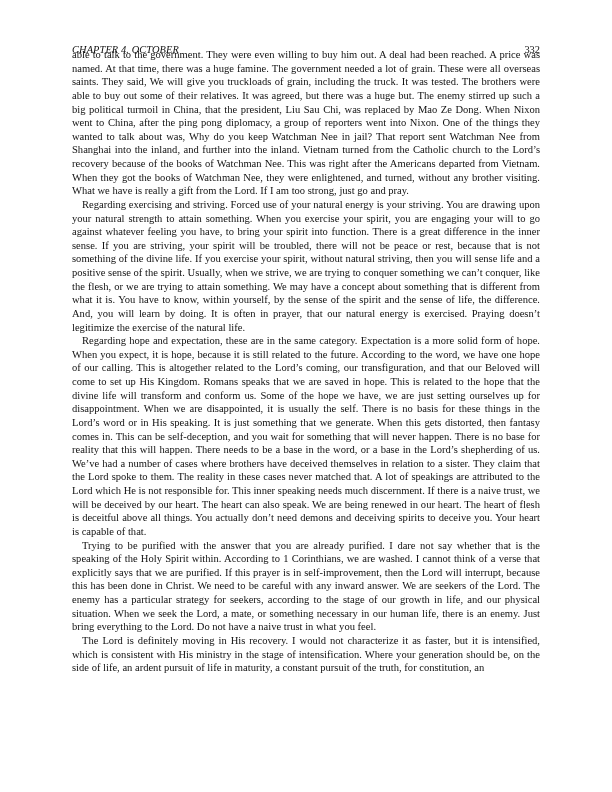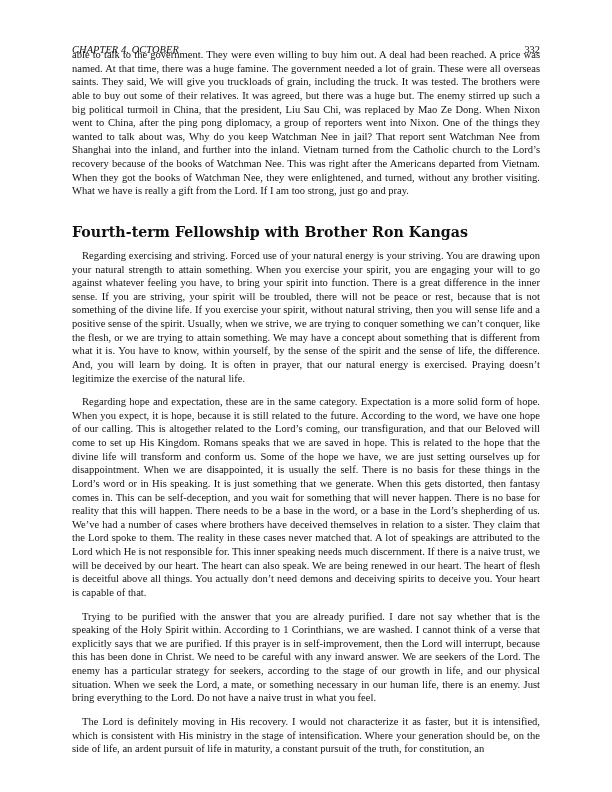--- a/index.html
+++ b/index.html
@@ -18,40 +18,39 @@
   .running-head .pageno { position: absolute; right: 0; top: 0; }
   .body {
     position: absolute; left: 0; top: 48px; width: 468px;
     font-family: "Liberation Serif", "DejaVu Serif", serif;
     font-size: 10.55px; line-height: 13.62px;
     text-align: justify; hyphens: none;
   }
   .body p { margin: 0; }
   .body p.cont { text-indent: 0; }
   .body p.ind { text-indent: 10px; }
-  .body p + p { margin-top: 10px; }
+  .body p + p { margin-top: 0; }
   .section-title {
     font-family: "DejaVu Serif", "Liberation Serif", serif;
     font-weight: bold; font-size: 14.2px; line-height: 18px;
     margin: 25px 0 8px 0; letter-spacing: 0.05px;
   }
   .body .section-title + p { margin-top: 7px; }
 </style>
 </head>
 <body>
 
 <div class="page">
   <div class="running-head">
     <span class="chapter">CHAPTER 4.  OCTOBER</span>
     <span class="pageno">332</span>
   </div>
 
   <div class="body">
     <p class="cont">able to talk to the government. They were even willing to buy him out. A deal had been reached. A price was named. At that time, there was a huge famine. The government needed a lot of grain. These were all overseas saints. They said, We will give you truckloads of grain, including the truck. It was tested. The brothers were able to buy out some of their relatives. It was agreed, but there was a huge but. The enemy stirred up such a big political turmoil in China, that the president, Liu Sau Chi, was replaced by Mao Ze Dong. When Nixon went to China, after the ping pong diplomacy, a group of reporters went into Nixon. One of the things they wanted to talk about was, Why do you keep Watchman Nee in jail? That report sent Watchman Nee from Shanghai into the inland, and further into the inland. Vietnam turned from the Catholic church to the Lord’s recovery because of the books of Watchman Nee. This was right after the Americans departed from Vietnam. When they got the books of Watchman Nee, they were enlightened, and turned, without any brother visiting. What we have is really a gift from the Lord. If I am too strong, just go and pray.</p>
 
-    <h2 class="section-title">Fourth-term Fellowship with Brother Ron Kangas</h2>
 
     <p class="ind">Regarding exercising and striving. Forced use of your natural energy is your striving. You are drawing upon your natural strength to attain something. When you exercise your spirit, you are engaging your will to go against whatever feeling you have, to bring your spirit into function. There is a great difference in the inner sense. If you are striving, your spirit will be troubled, there will not be peace or rest, because that is not something of the divine life. If you exercise your spirit, without natural striving, then you will sense life and a positive sense of the spirit. Usually, when we strive, we are trying to conquer something we can’t conquer, like the flesh, or we are trying to attain something. We may have a concept about something that is different from what it is. You have to know, within yourself, by the sense of the spirit and the sense of life, the difference. And, you will learn by doing. It is often in prayer, that our natural energy is exercised. Praying doesn’t legitimize the exercise of the natural life.</p>
     <p class="ind">Regarding hope and expectation, these are in the same category. Expectation is a more solid form of hope. When you expect, it is hope, because it is still related to the future. According to the word, we have one hope of our calling. This is altogether related to the Lord’s coming, our transfiguration, and that our Beloved will come to set up His Kingdom. Romans speaks that we are saved in hope. This is related to the hope that the divine life will transform and conform us. Some of the hope we have, we are just setting ourselves up for disappointment. When we are disappointed, it is usually the self. There is no basis for these things in the Lord’s word or in His speaking. It is just something that we generate. When this gets distorted, then fantasy comes in. This can be self-deception, and you wait for something that will never happen. There is no base for reality that this will happen. There needs to be a base in the word, or a base in the Lord’s shepherding of us. We’ve had a number of cases where brothers have deceived themselves in relation to a sister. They claim that the Lord spoke to them. The reality in these cases never matched that. A lot of speakings are attributed to the Lord which He is not responsible for. This inner speaking needs much discernment. If there is a naive trust, we will be deceived by our heart. The heart can also speak. We are being renewed in our heart. The heart of flesh is deceitful above all things. You actually don’t need demons and deceiving spirits to deceive you. Your heart is capable of that.</p>
     <p class="ind">Trying to be purified with the answer that you are already purified. I dare not say whether that is the speaking of the Holy Spirit within. According to 1 Corinthians, we are washed. I cannot think of a verse that explicitly says that we are purified. If this prayer is in self-improvement, then the Lord will interrupt, because this has been done in Christ. We need to be careful with any inward answer. We are seekers of the Lord. The enemy has a particular strategy for seekers, according to the stage of our growth in life, and our physical situation. When we seek the Lord, a mate, or something necessary in our human life, there is an enemy. Just bring everything to the Lord. Do not have a naive trust in what you feel.</p>
     <p class="ind">The Lord is definitely moving in His recovery. I would not characterize it as faster, but it is intensified, which is consistent with His ministry in the stage of intensification. Where your generation should be, on the side of life, an ardent pursuit of life in maturity, a constant pursuit of the truth, for constitution, an</p>
   </div>
 </div>
 
 </body></html>

